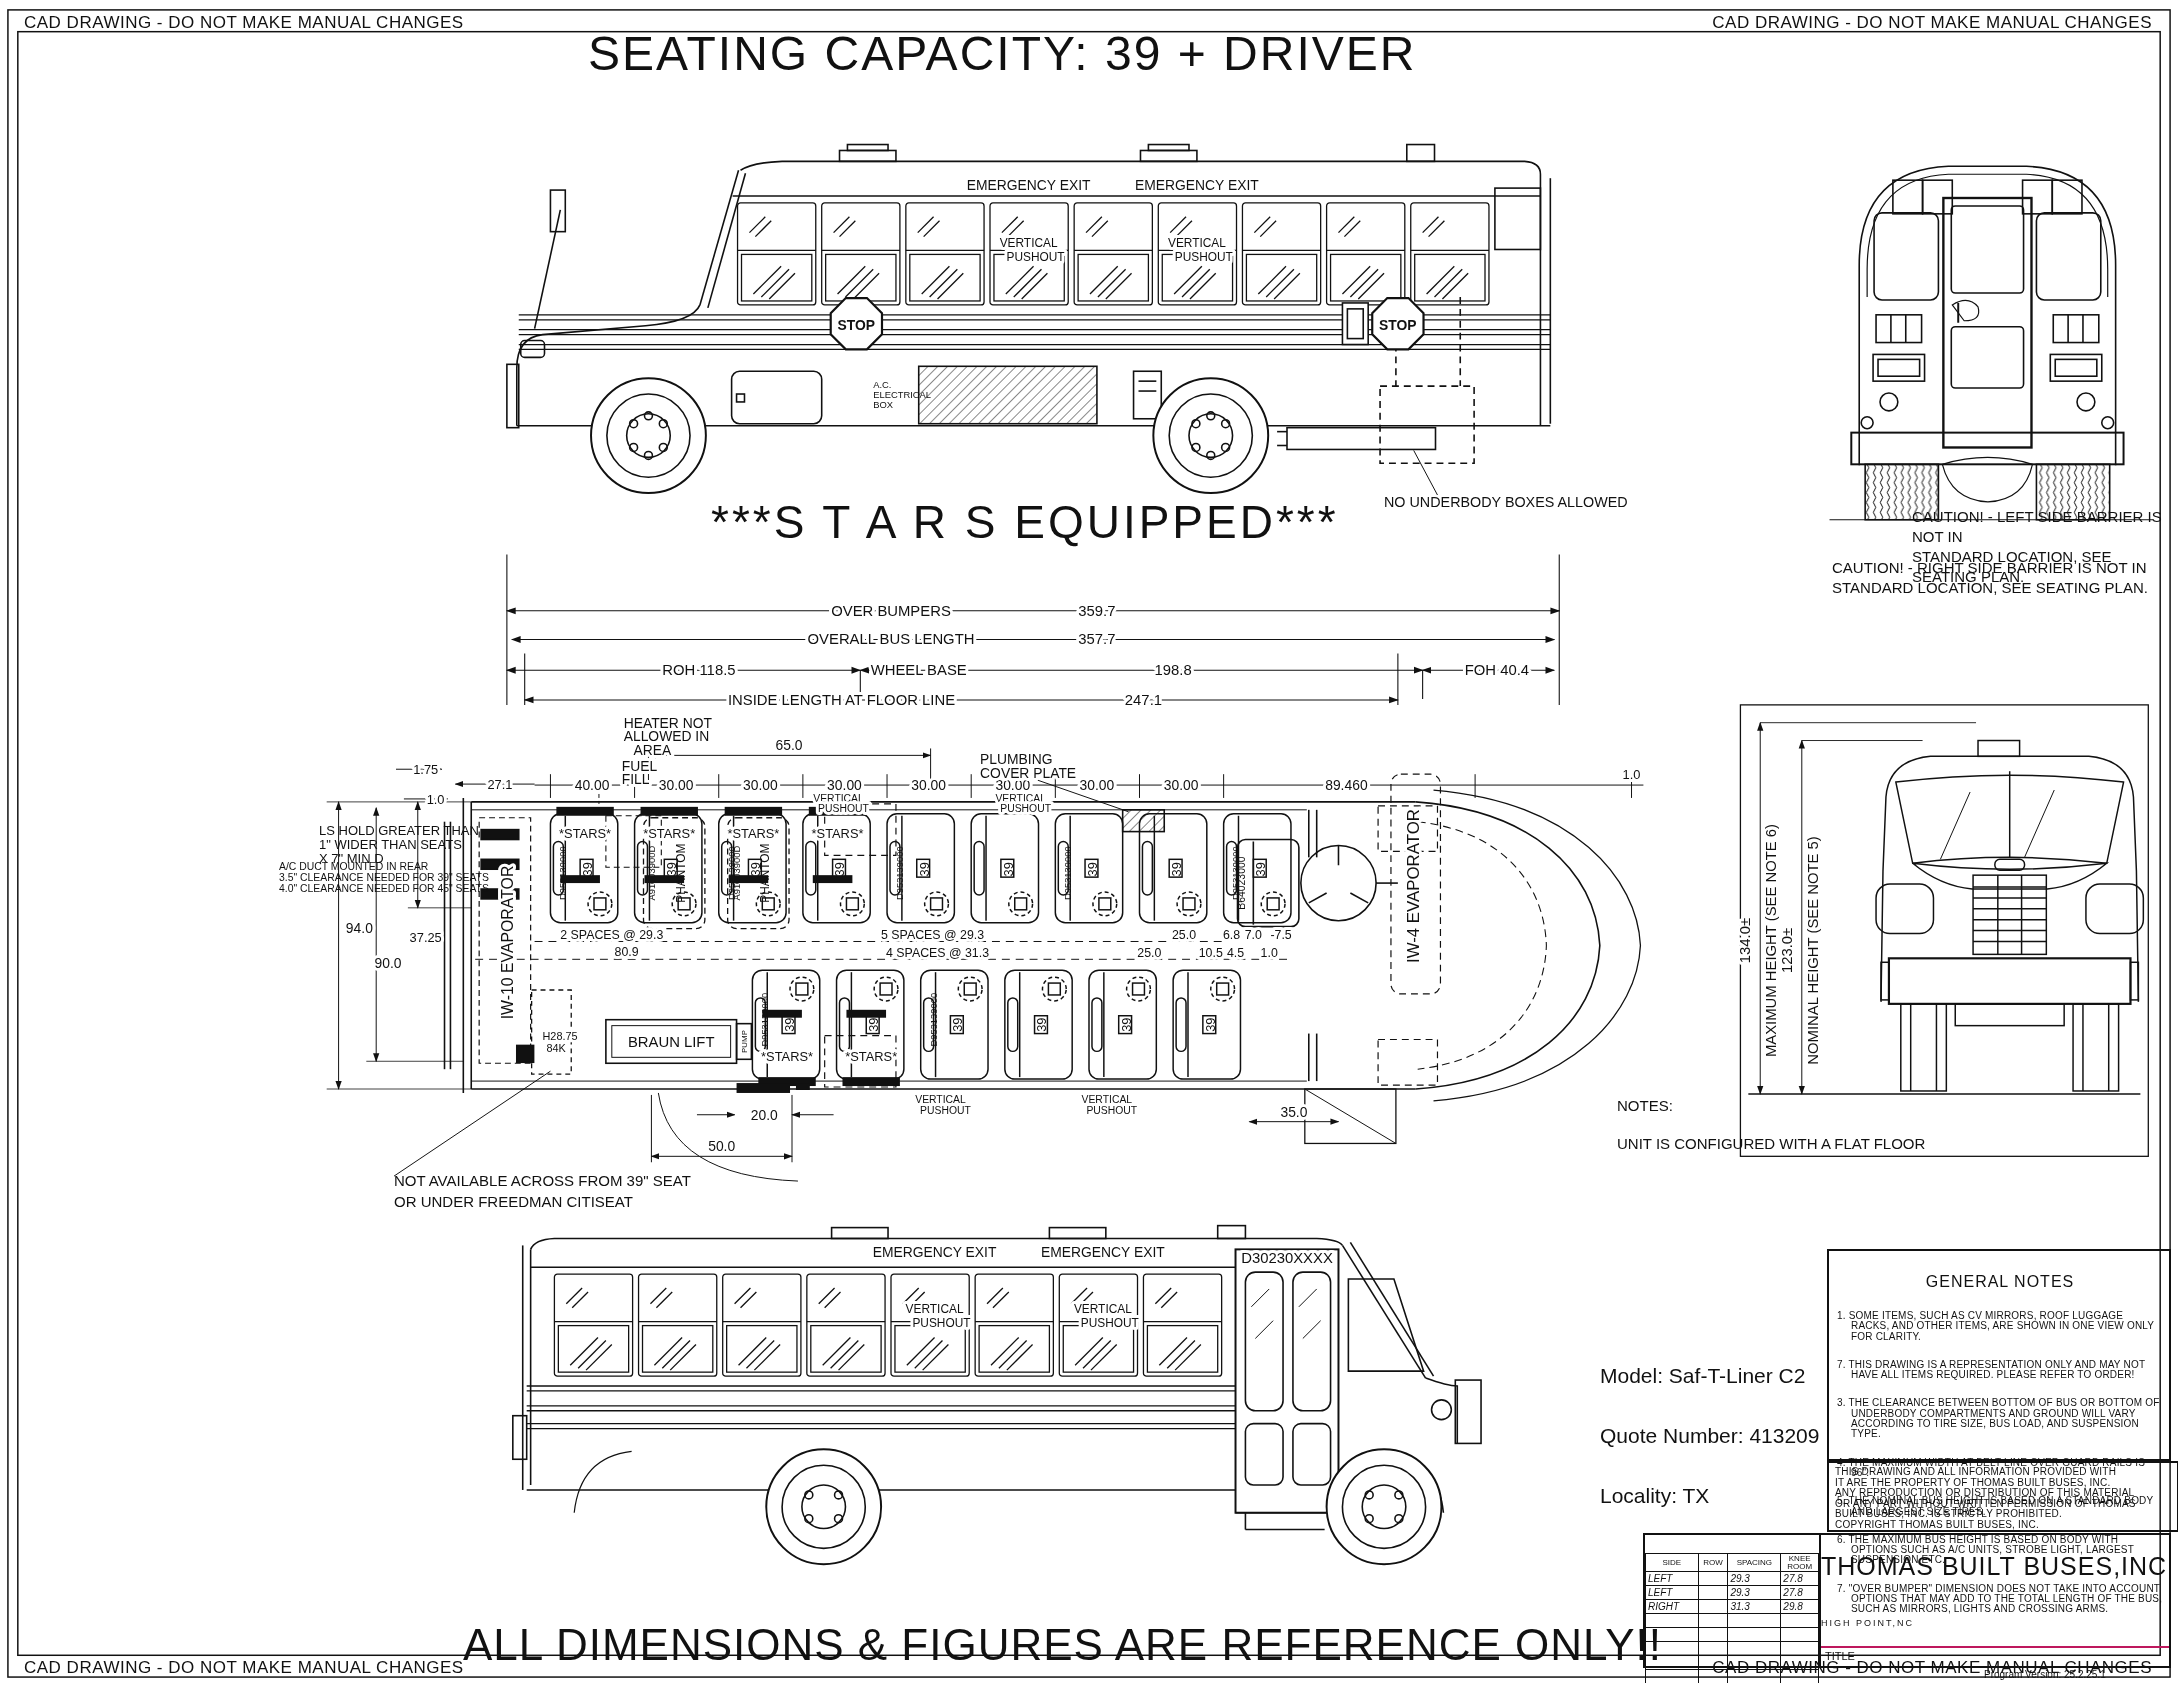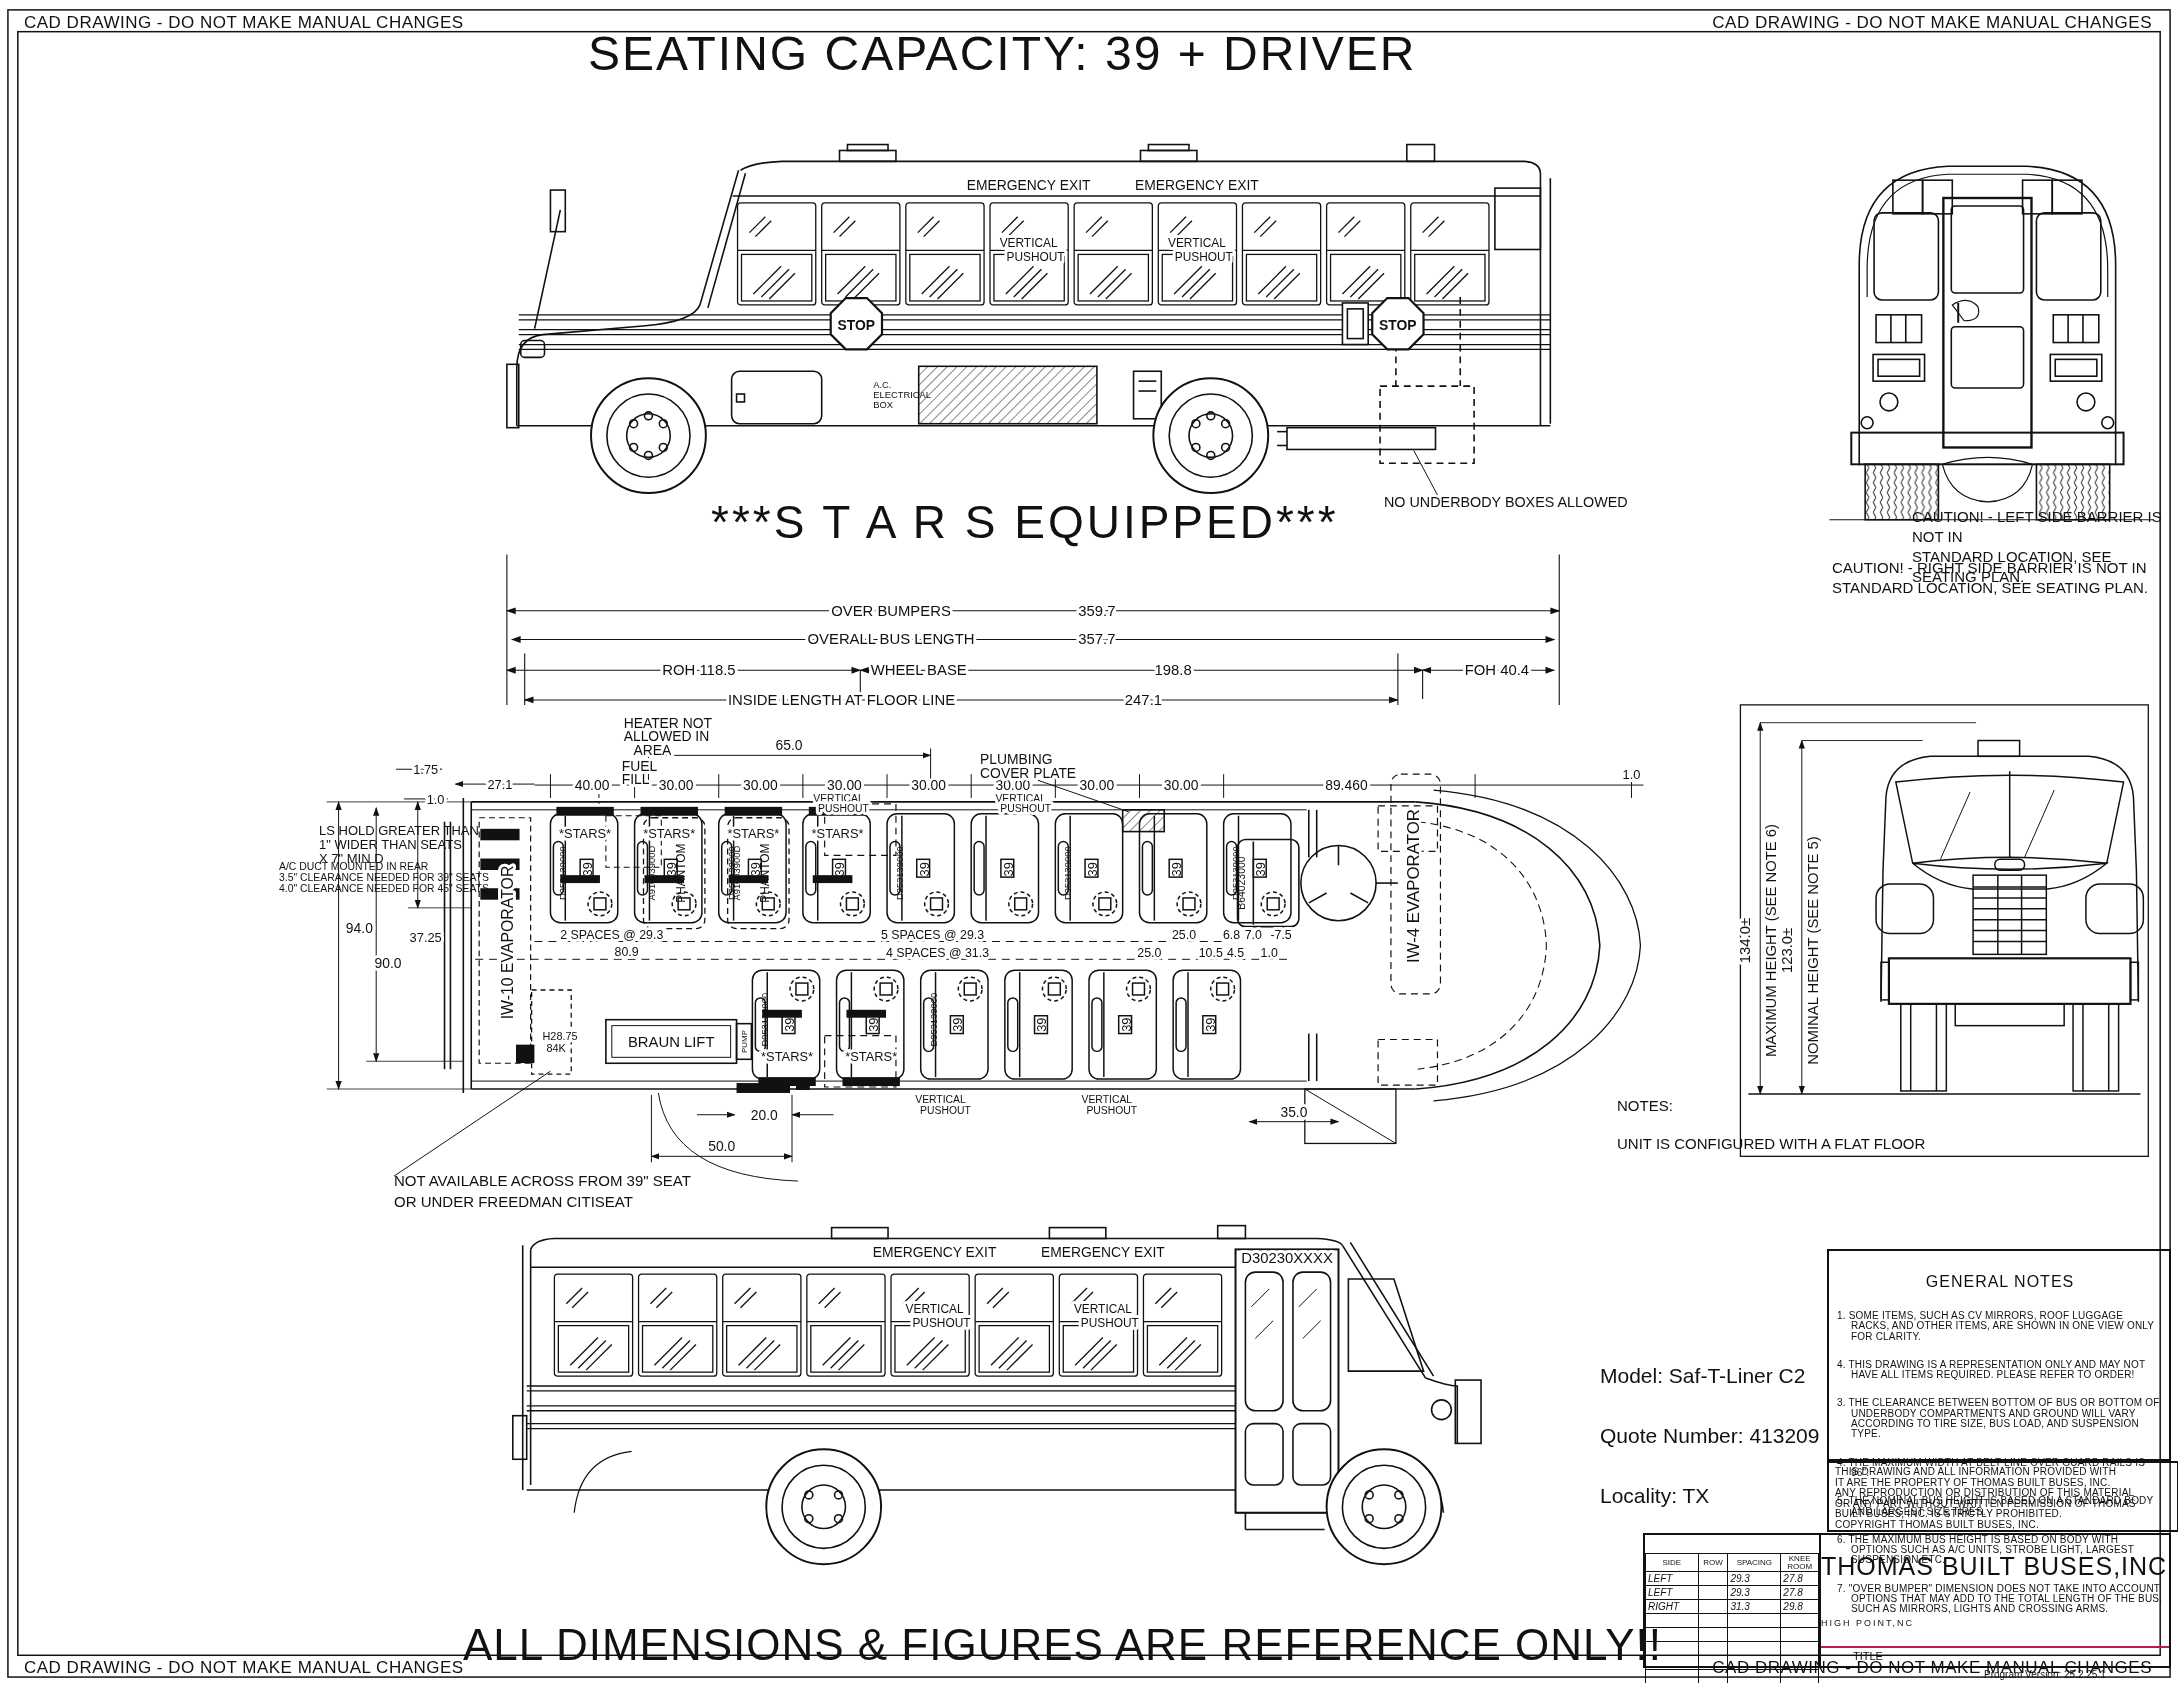--- a/index.html
+++ b/index.html
@@ -30,21 +30,21 @@
   #title-block{left:1643px;top:1533px;width:528px;height:135px;border:2px solid #111;box-sizing:border-box;display:flex;}
   #seat-table{width:176px;border-right:2px solid #111;box-sizing:border-box;}
   #seat-table table{border-collapse:collapse;width:100%;height:100%;}
   #seat-table th{font-size:8px;font-weight:normal;border:1px solid #111;padding:0;line-height:8px;white-space:pre-line;}
   #seat-table td{font-size:10px;border:1px solid #111;padding:0 2px;height:13px;text-align:left;font-style:italic;}
   #tb-right{flex:1;display:flex;flex-direction:column;}
   #tb-company{border-bottom:2px solid #be185d;padding-top:1px;}
   #tb-company-name{font-size:25px;letter-spacing:1px;line-height:25px;}
   #tb-company-loc{font-size:9px;letter-spacing:2px;line-height:9px;margin-top:22px;}
   #tb-title{border-bottom:2px solid #111;position:relative;flex:1;}
-  #tb-title-label{position:absolute;left:4px;top:2px;font-size:11px;margin-left:28px;}
+  #tb-title-label{position:absolute;left:4px;top:2px;font-size:11px;}
   #tb-title-text{text-align:center;font-size:27px;line-height:26px;margin-top:3px;letter-spacing:1px;}
   #program-version{left:1984px;top:1669px;width:228px;text-align:left;font-size:10px;}
 </style>
 </head>
 <body>
 
 <svg id="art" width="2178" height="1683" viewBox="0 0 2200 1700">
   <defs>
     <marker id="arr" viewBox="0 0 10 10" refX="9" refY="5" markerWidth="9" markerHeight="9" orient="auto-start-reverse">
       <path d="M0,1.5 L10,5 L0,8.5 Z" fill="#111"></path>
@@ -638,21 +638,21 @@
 <div class="ov" id="note-hold">LS HOLD GREATER THAN
 1" WIDER THAN SEATS
 X 7" MIN D</div>
 <div class="ov" id="note-duct">A/C DUCT MOUNTED IN REAR
 3.5" CLEARANCE NEEDED FOR 39" SEATS
 4.0" CLEARANCE NEEDED FOR 45" SEATS</div>
 
 <div class="ov" id="gn-box">
   <div id="gn-title">GENERAL NOTES</div>
   <div class="gn-item">1. SOME ITEMS, SUCH AS CV MIRRORS, ROOF LUGGAGE RACKS, AND OTHER ITEMS, ARE SHOWN IN ONE VIEW ONLY FOR CLARITY.</div>
-  <div class="gn-item">4. THIS DRAWING IS A REPRESENTATION ONLY AND MAY NOT HAVE ALL ITEMS REQUIRED. PLEASE REFER TO ORDER!</div>
+  <div class="gn-item">7. THIS DRAWING IS A REPRESENTATION ONLY AND MAY NOT HAVE ALL ITEMS REQUIRED. PLEASE REFER TO ORDER!</div>
   <div class="gn-item">3. THE CLEARANCE BETWEEN BOTTOM OF BUS OR BOTTOM OF UNDERBODY COMPARTMENTS AND GROUND WILL VARY ACCORDING TO TIRE SIZE, BUS LOAD, AND SUSPENSION TYPE.</div>
   <div class="gn-item">4. THE MAXIMUM WIDTH AT BELT LINE OVER GUARD RAILS IS 96".</div>
   <div class="gn-item">5. THE NOMINAL BUS HEIGHT IS BASED ON A STANDARD BODY AND LARGEST SIZE TIRES.</div>
   <div class="gn-item">6. THE MAXIMUM BUS HEIGHT IS BASED ON BODY WITH OPTIONS SUCH AS A/C UNITS, STROBE LIGHT, LARGEST SUSPENSION ETC.</div>
   <div class="gn-item">7. "OVER BUMPER" DIMENSION DOES NOT TAKE INTO ACCOUNT OPTIONS THAT MAY ADD TO THE TOTAL LENGTH OF THE BUS, SUCH AS MIRRORS, LIGHTS AND CROSSING ARMS.</div>
 </div>
 
 <div class="ov" id="copy-box">THIS DRAWING AND ALL INFORMATION PROVIDED WITH
 IT ARE THE PROPERTY OF THOMAS BUILT BUSES, INC.
 ANY REPRODUCTION OR DISTRIBUTION OF THIS MATERIAL

